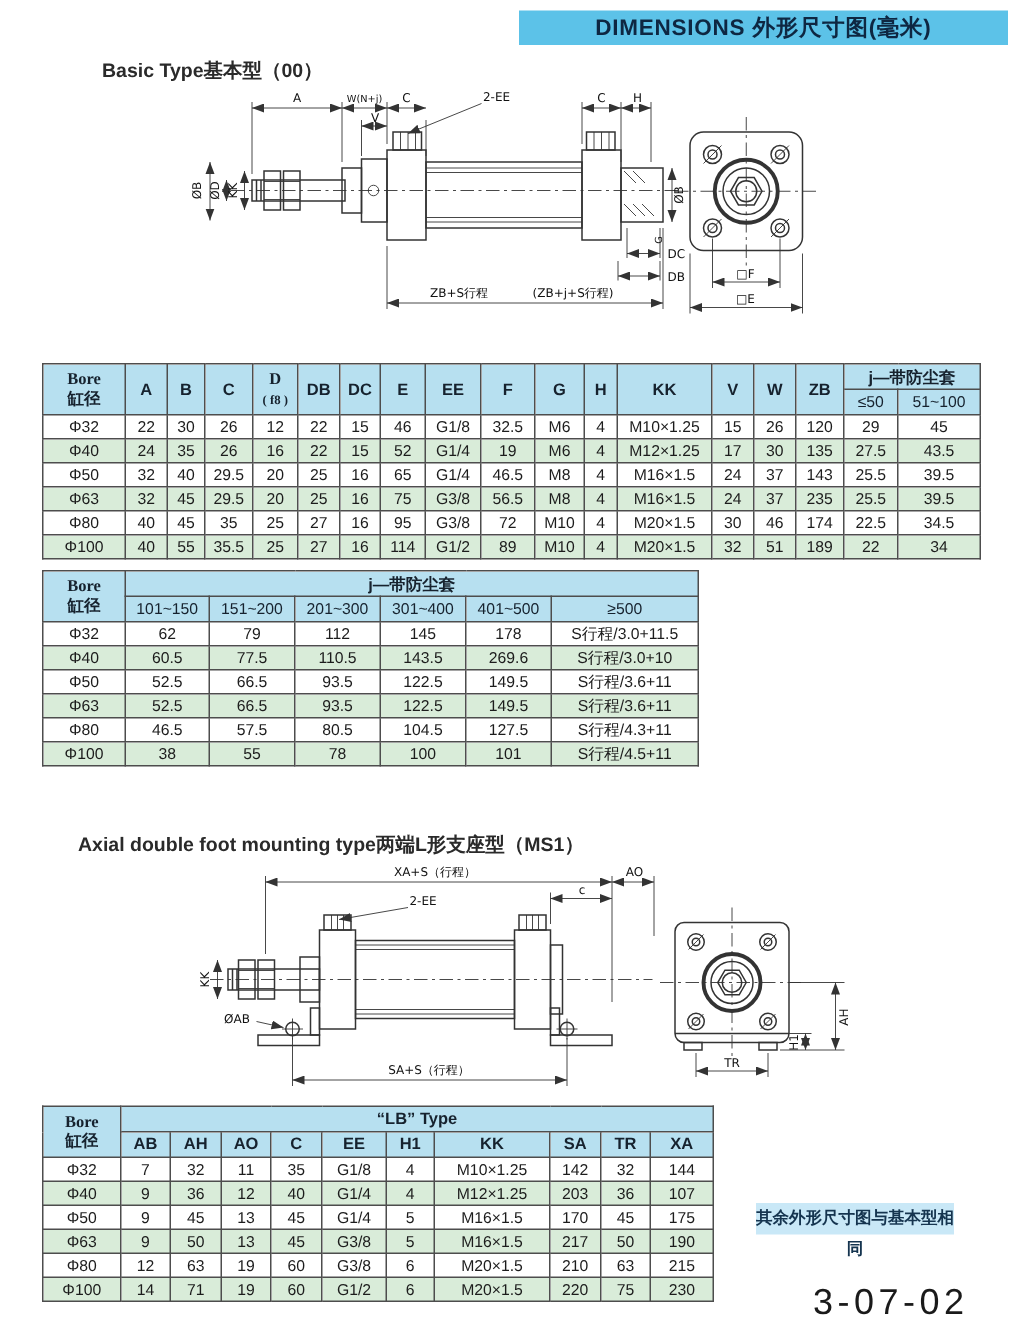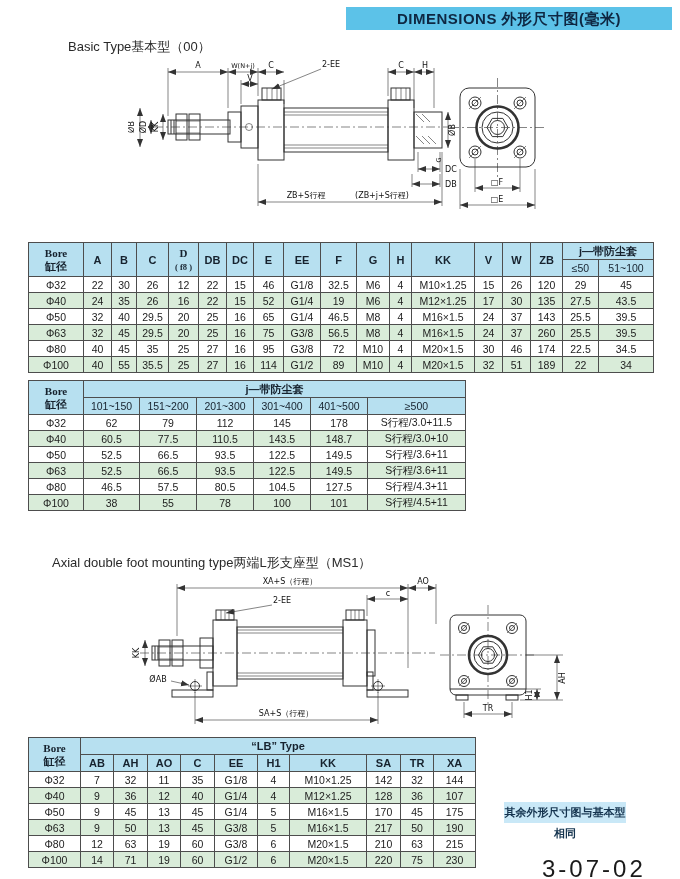--- a/index.html
+++ b/index.html
@@ -1,38 +1,38 @@
 <!DOCTYPE html>
 <html><head>
 <meta charset="utf-8">
 <style>
   html,body{margin:0;padding:0;}
   body{width:680px;height:879px;position:relative;overflow:hidden;background:#ffffff;
        font-family:"Liberation Sans","DejaVu Sans",sans-serif;color:#1c1c1c;}
   .banner{position:absolute;left:346px;top:7px;width:326px;height:23px;background:#5cc2e8;
           color:#0e2742;font-weight:700;font-size:15px;text-align:center;line-height:23px;letter-spacing:.5px;}
-  .title{position:absolute;font-size:13px;font-weight:400;color:#2a2a2a;}
+  .title{position:absolute;font-size:13px;font-weight:700;color:#2a2a2a;}
   .t1{left:68px;top:38px;}
   .t2{left:52px;top:554px;}
   .draw{position:absolute;}
   .d1{left:128px;top:56px;width:540px;height:178px;}
   .d2{left:125px;top:572px;width:550px;height:160px;}
   table{position:absolute;border-collapse:collapse;table-layout:fixed;}
   .tbl1{left:28px;top:242px;width:625px;}
   .tbl2{left:28px;top:380px;width:437px;}
   .tbl3{left:28px;top:737px;width:447px;}
   th,td{border:1px solid #4d4d4d;text-align:center;vertical-align:middle;padding:0;
         overflow:hidden;white-space:nowrap;}
   th{background:#b7e0f0;font-size:11px;font-weight:700;height:16px;color:#16222e;}
   th.light{font-weight:400;font-size:10.5px;}
   td{font-size:10.5px;height:15px;background:#fff;color:#1c1c1c;}
   tbody tr:nth-child(even) td{background:#d9ecd9;}
   .bore-th{font-size:11px;line-height:13px;font-family:Liberation Serif, serif;}
   .dsub{font-size:8.5px;line-height:9px;}
-  .note{position:absolute;left:504px;top:802px;width:122px;height:21px;background:#c9e8f7;
+  .note{position:absolute;left:504px;top:802px;width:132px;height:21px;background:#c9e8f7;
         color:#15344f;font-size:11px;font-weight:700;text-align:center;line-height:21px;}
   .pageno{position:absolute;left:542px;top:855px;font-size:24px;color:#1a1a1a;letter-spacing:3px;}
   
   .cad{fill:none;stroke:#333;stroke-width:1;}
   .cad .thin{stroke-width:.6;}
   .cad .thick{stroke-width:2.6;}
   .cl{stroke-dasharray:9 3 2 3;stroke-width:.6;}
   .dims{fill:none;stroke:#333;stroke-width:.6;}
   svg text{fill:#111;stroke:none;font-size:8px;text-anchor:middle;
            font-family:"DejaVu Sans","Liberation Sans",sans-serif;}
@@ -301,21 +301,21 @@
         <td>25</td>
         <td>16</td>
         <td>75</td>
         <td>G3/8</td>
         <td>56.5</td>
         <td>M8</td>
         <td>4</td>
         <td>M16×1.5</td>
         <td>24</td>
         <td>37</td>
-        <td>260</td>
+        <td>235</td>
         <td>25.5</td>
         <td>39.5</td>
       </tr>
       <tr>
         <td>Φ80</td>
         <td>40</td>
         <td>45</td>
         <td>35</td>
         <td>25</td>
         <td>27</td>
@@ -388,21 +388,21 @@
         <td>145</td>
         <td>178</td>
         <td>S行程/3.0+11.5</td>
       </tr>
       <tr>
         <td>Φ40</td>
         <td>60.5</td>
         <td>77.5</td>
         <td>110.5</td>
         <td>143.5</td>
-        <td>148.7</td>
+        <td>269.6</td>
         <td>S行程/3.0+10</td>
       </tr>
       <tr>
         <td>Φ50</td>
         <td>52.5</td>
         <td>66.5</td>
         <td>93.5</td>
         <td>122.5</td>
         <td>149.5</td>
         <td>S行程/3.6+11</td>
@@ -600,21 +600,21 @@
       </tr>
       <tr>
         <td>Φ40</td>
         <td>9</td>
         <td>36</td>
         <td>12</td>
         <td>40</td>
         <td>G1/4</td>
         <td>4</td>
         <td>M12×1.25</td>
-        <td>128</td>
+        <td>203</td>
         <td>36</td>
         <td>107</td>
       </tr>
       <tr>
         <td>Φ50</td>
         <td>9</td>
         <td>45</td>
         <td>13</td>
         <td>45</td>
         <td>G1/4</td>

